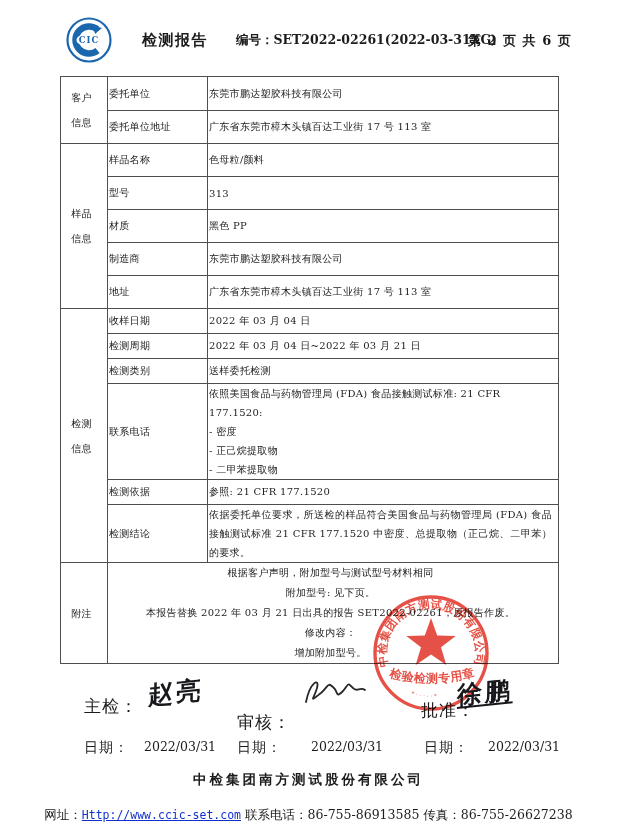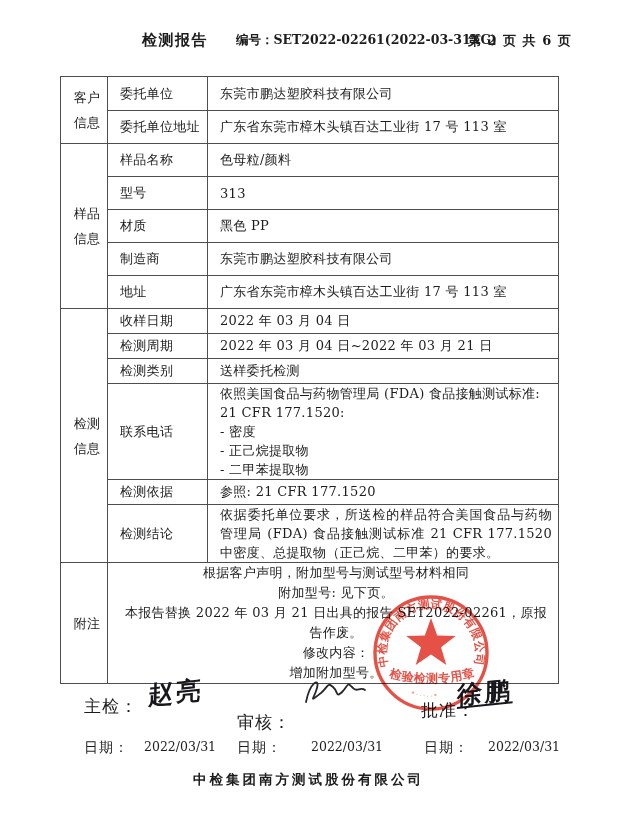--- a/index.html
+++ b/index.html
@@ -7,21 +7,21 @@
     position:relative;width:617px;height:840px;background:#fff;overflow:hidden;
     font-family:"DejaVu Serif","Liberation Serif",serif;color:#1c1c1c;
   }
   
   .logo-wrap{position:absolute;left:64px;top:16px;width:50px;height:48px;}
   .hdr-title{position:absolute;left:142px;top:31px;font-size:15px;font-weight:bold;letter-spacing:1.5px;}
   .hdr-no{position:absolute;left:236px;top:32px;font-size:12.5px;font-weight:bold;}
   .hdr-page{position:absolute;left:468px;top:32px;font-size:13px;font-weight:bold;letter-spacing:1px;}
   
   table.rpt{position:absolute;left:60px;top:76px;width:498px;border-collapse:collapse;table-layout:fixed;}
-  table.rpt td{border:1px solid #4e4e4e;font-size:13px;padding:0 6px 0 12px;vertical-align:middle;letter-spacing:.3px;}
+  table.rpt td{border:1px solid #4e4e4e;font-size:10px;padding:0 6px 0 1px;vertical-align:middle;letter-spacing:.3px;}
   td.sec{text-align:center;padding:0;line-height:25px;letter-spacing:1px;}
   td.val{padding-left:7px;}
   .h34{height:34px}.h33{height:33px}.h25{height:25px}.h91{height:91px}.h49{height:49px}.h93{height:93px}
   .ml{line-height:19px;padding-top:5px;padding-bottom:5px;}
   td.concl{line-height:19px;text-align:justify;padding-right:9px;}
   .note-cell{vertical-align:top;padding-top:4px;line-height:20px;text-align:center;}
   .note-line{line-height:20px;}
   
   .stamp{position:absolute;left:369px;top:591px;width:124px;height:124px;z-index:5;opacity:.88;mix-blend-mode:multiply;}
   
@@ -38,20 +38,29 @@
   .footer-line{position:absolute;left:0;width:617px;text-align:center;font-size:12.5px;}
   .f1{top:791px;} .f2{top:807px;}
   .url-link{font-family:"DejaVu Sans Mono","Liberation Mono",monospace;font-size:11.5px;
     color:#1330cc;text-decoration:underline;cursor:pointer;}
 </style>
 </head>
 <body>
 
 <div class="page">
 
+  <div class="logo-wrap">
+    <svg width="50" height="48" viewBox="0 0 50 48">
+      <circle cx="25" cy="24" r="21.5" fill="none" stroke="#1b67ae" stroke-width="2.2"></circle>
+      <path d="M 33.5 13.5 A 13.5 13.5 0 1 0 33.5 34.5" fill="none" stroke="#1b67ae" stroke-width="6.5" stroke-linecap="butt"></path>
+      <path d="M 29 10 L 38 12 L 31 18 Z" fill="#1b67ae"></path>
+      <ellipse cx="25" cy="24" rx="12.5" ry="6.5" fill="#ffffff"></ellipse>
+      <text x="25" y="27" text-anchor="middle" font-size="8.5" font-weight="bold" font-family="DejaVu Serif, Liberation Serif, serif" fill="#1b67ae" letter-spacing="1">CIC</text>
+    </svg>
+  </div>
   <div class="hdr-title">检测报告</div>
   <div class="hdr-no">
     <span>编号：</span><span>SET2022-02261(2022-03-31XG)</span>
   </div>
   <div class="hdr-page">第 2 页 共 6 页</div>
 
   <table class="rpt">
     <colgroup>
         <col style="width:47px">
         <col style="width:100px">
@@ -177,14 +186,18 @@
   <div class="sig-name approver" style="left:457px;top:676px;">徐鹏</div>
 
   <div class="date-label" style="left:84px;top:739px;">日期：</div>
   <div class="date-val" style="left:144px;top:739px;">2022/03/31</div>
   <div class="date-label" style="left:237px;top:739px;">日期：</div>
   <div class="date-val" style="left:311px;top:739px;">2022/03/31</div>
   <div class="date-label" style="left:424px;top:739px;">日期：</div>
   <div class="date-val" style="left:488px;top:739px;">2022/03/31</div>
 
   <div class="footer-company">中检集团南方测试股份有限公司</div>
+  <div class="footer-line f2">
+    <span>网址：</span><span class="url-link">Http://www.ccic-set.com</span>
+    <span>联系电话：86-755-86913585 传真：86-755-26627238</span>
+  </div>
 
 </div>
 
 </body></html>

